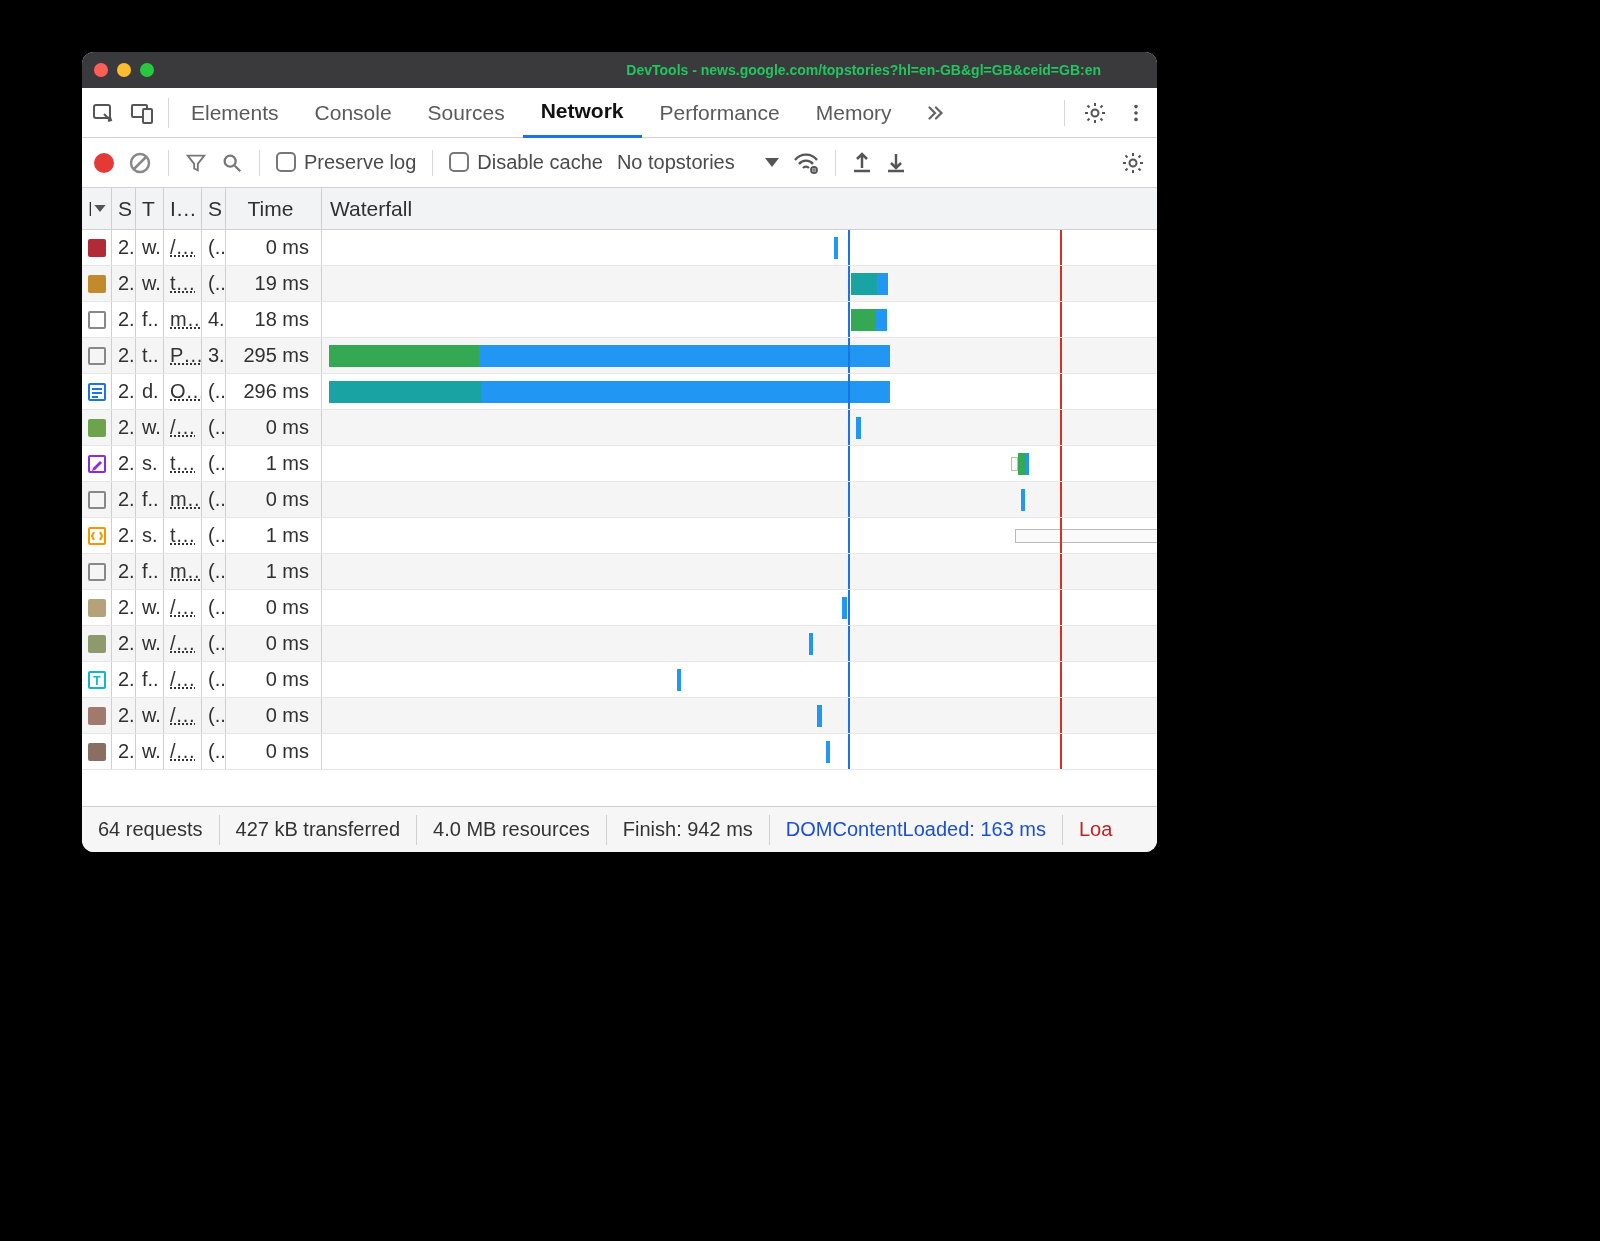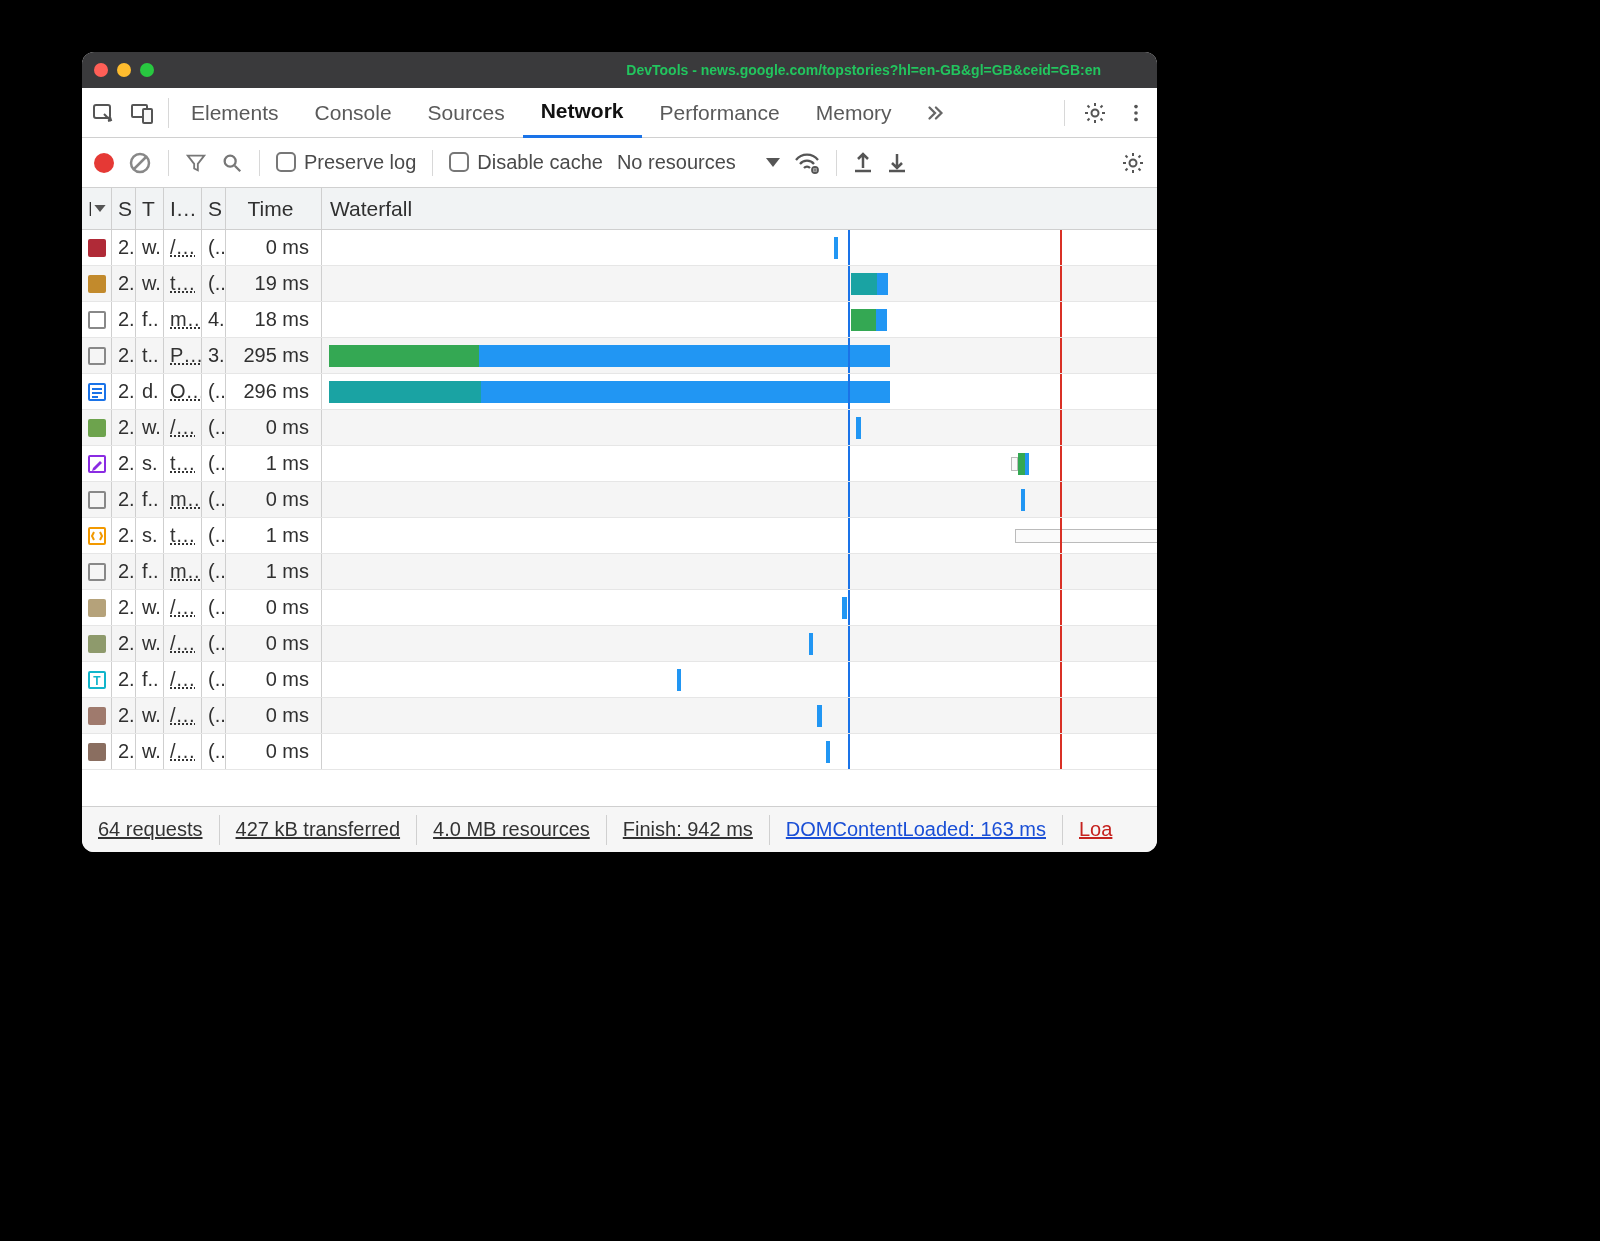--- a/index.html
+++ b/index.html
@@ -170,21 +170,20 @@
     height: 46px;
     border-top: 1px solid #cfcfcf;
     background: #f6f6f6;
     display: flex; align-items: center;
     font-size: 20px;
     color: #333;
   }
   .statusbar .seg {
     padding: 0 16px; height: 30px; display:flex; align-items:center;
     border-right: 1px solid #d0d0d0;
-    text-decoration: underline;
   }
   .statusbar .seg:last-child { border-right: none; }
   .statusbar .dcl { color: #1a4fd6; }
   .statusbar .load { color: #c5221f; }
 
   
   svg { display: block; }
   .iconbtn { display:flex; align-items:center; justify-content:center; }
 
 </style>
@@ -271,21 +270,21 @@
     </span>
     <span class="vsep"></span>
     <label>
       <span class="cbox"></span><span>Preserve log</span>
     </label>
     <span class="vsep"></span>
     <label>
       <span class="cbox"></span><span>Disable cache</span>
     </label>
     <span class="throttle">
-      <span>No resources</span>
+      <span>No topstories</span>
       <span class="arrow-down"></span>
     </span>
     <span class="iconbtn">
       <svg width="26" height="22" viewBox="0 0 26 22">
           <path d="M2 8 a14 14 0 0 1 22 0 M6 12 a9 9 0 0 1 14 0 M10 16 a4 4 0 0 1 6 0" fill="none" stroke="#555" stroke-width="2.2"></path>
           <circle cx="21" cy="18" r="3" fill="none" stroke="#555" stroke-width="1.8"></circle>
           <path d="M21 16v4 M19 18h4" stroke="#555" stroke-width="1"></path>
         </svg>
     </span>
     <span class="vsep"></span>

